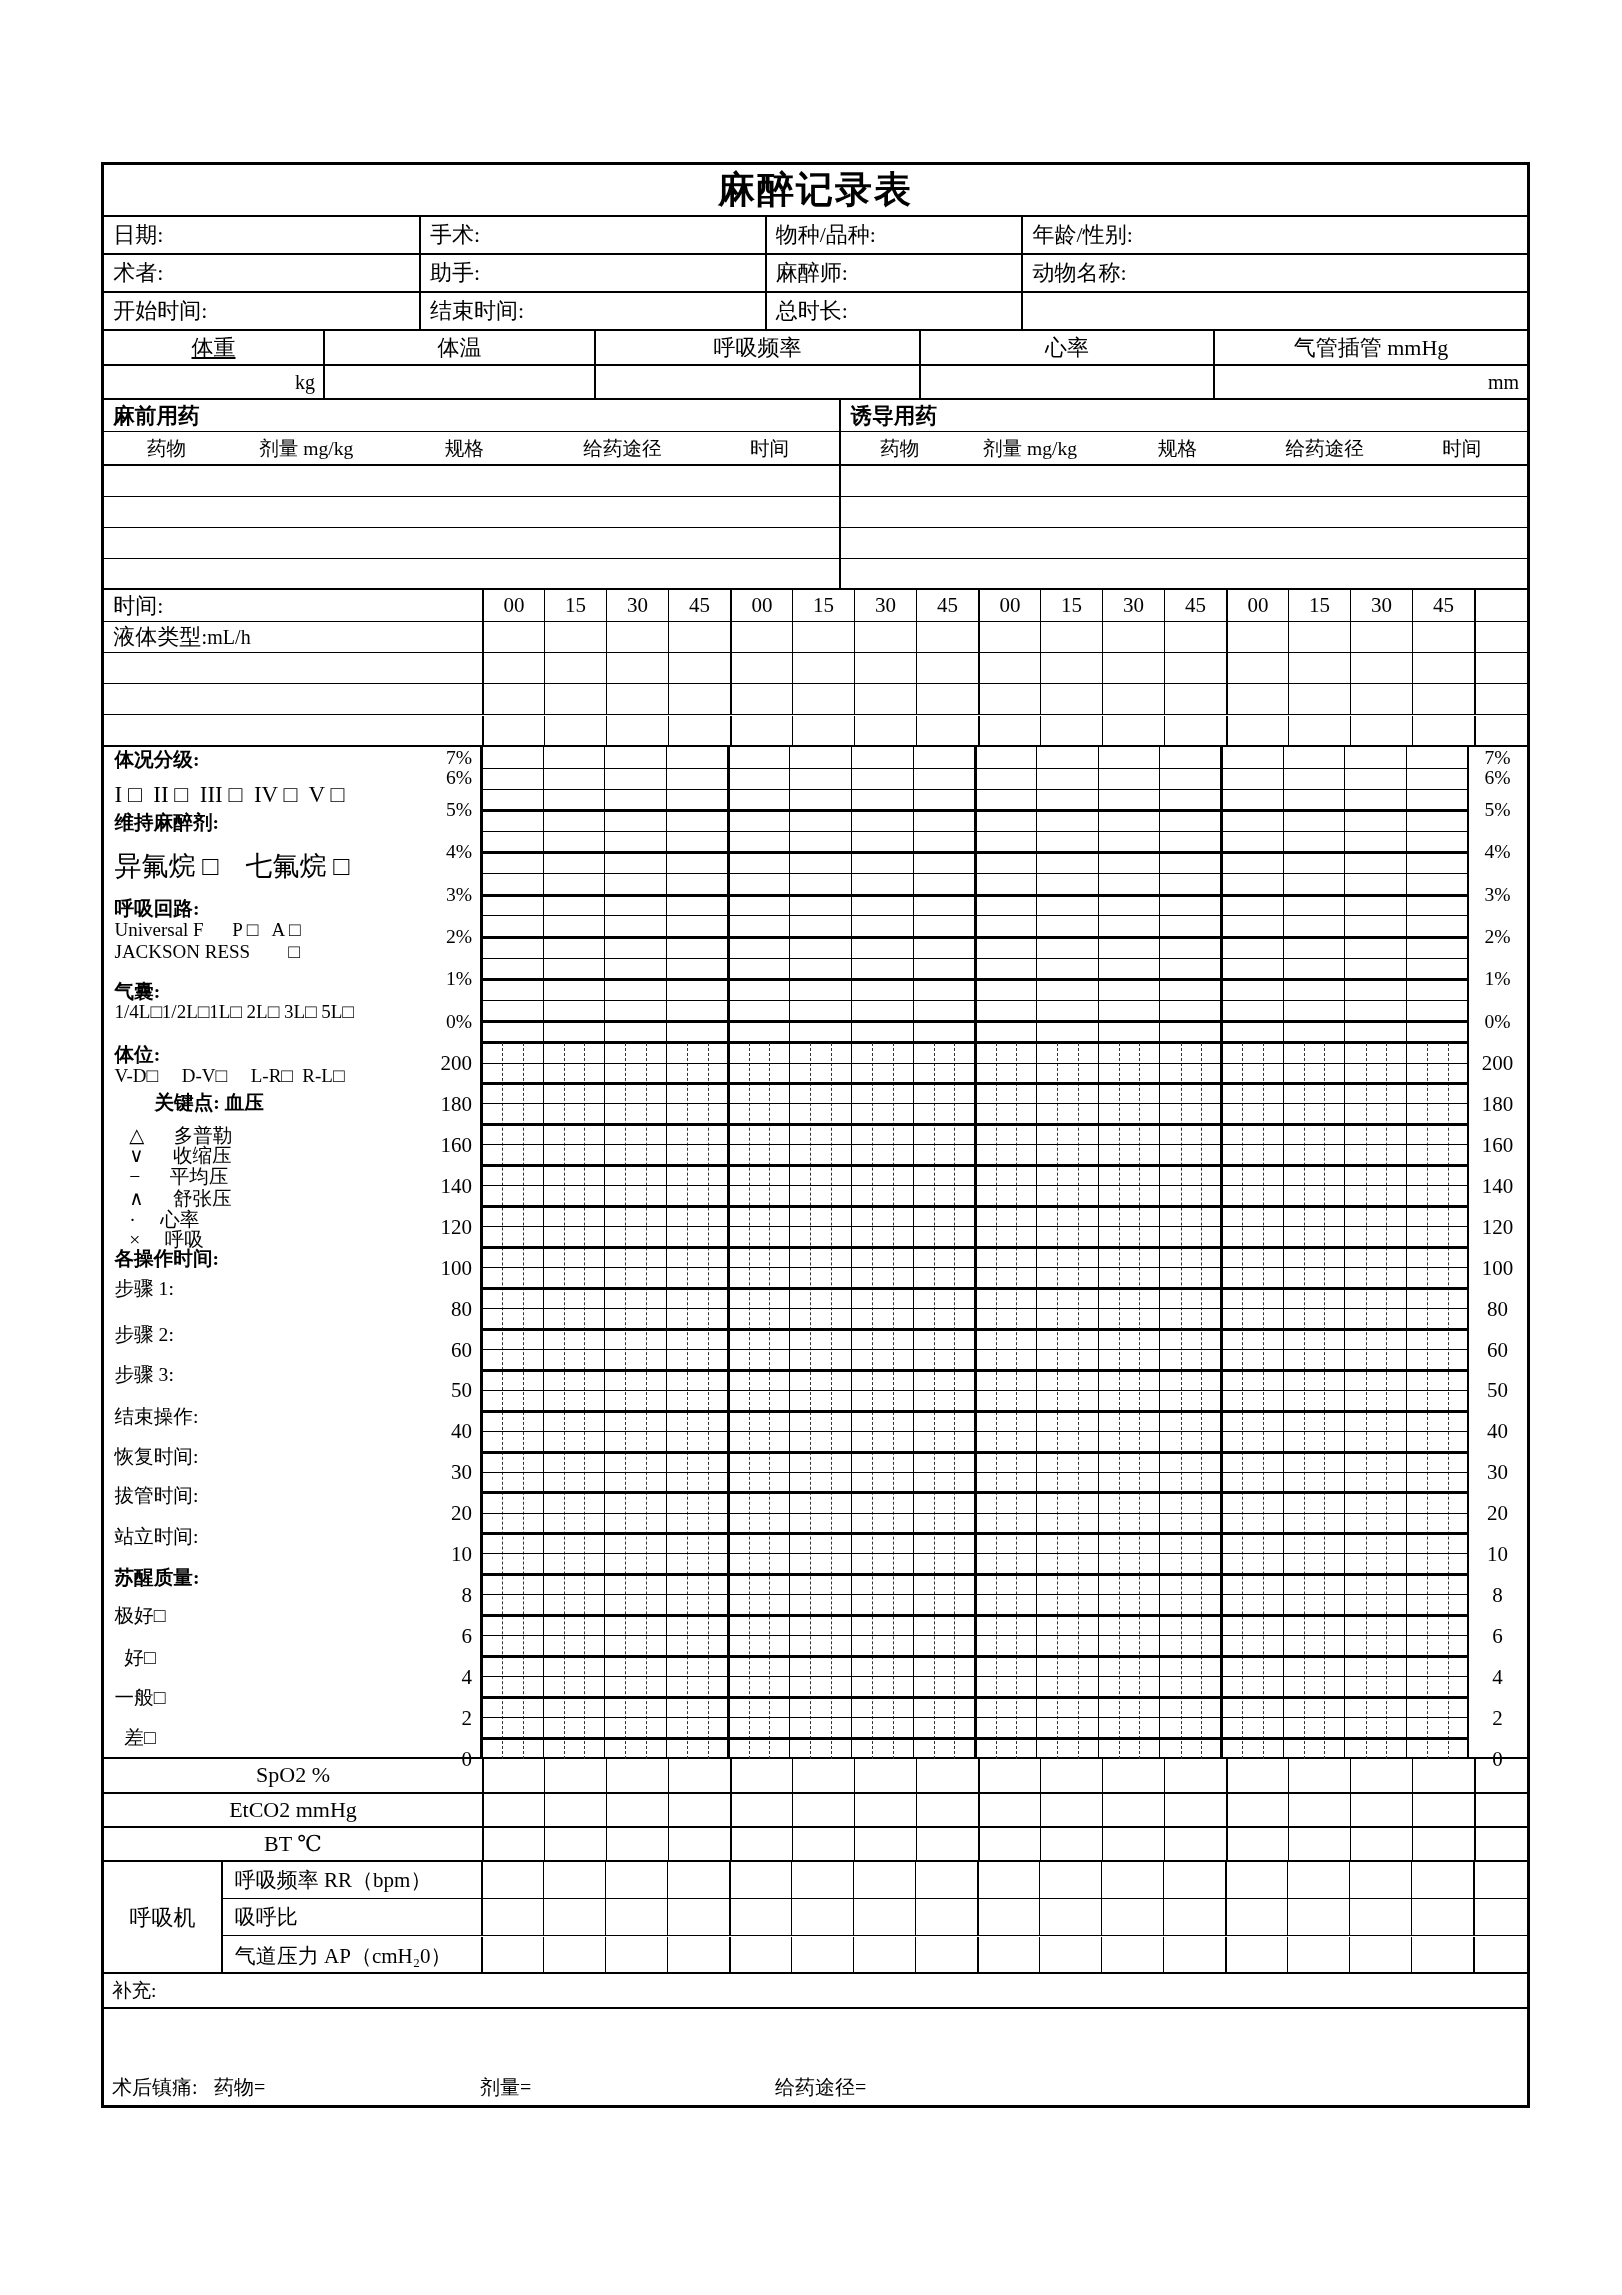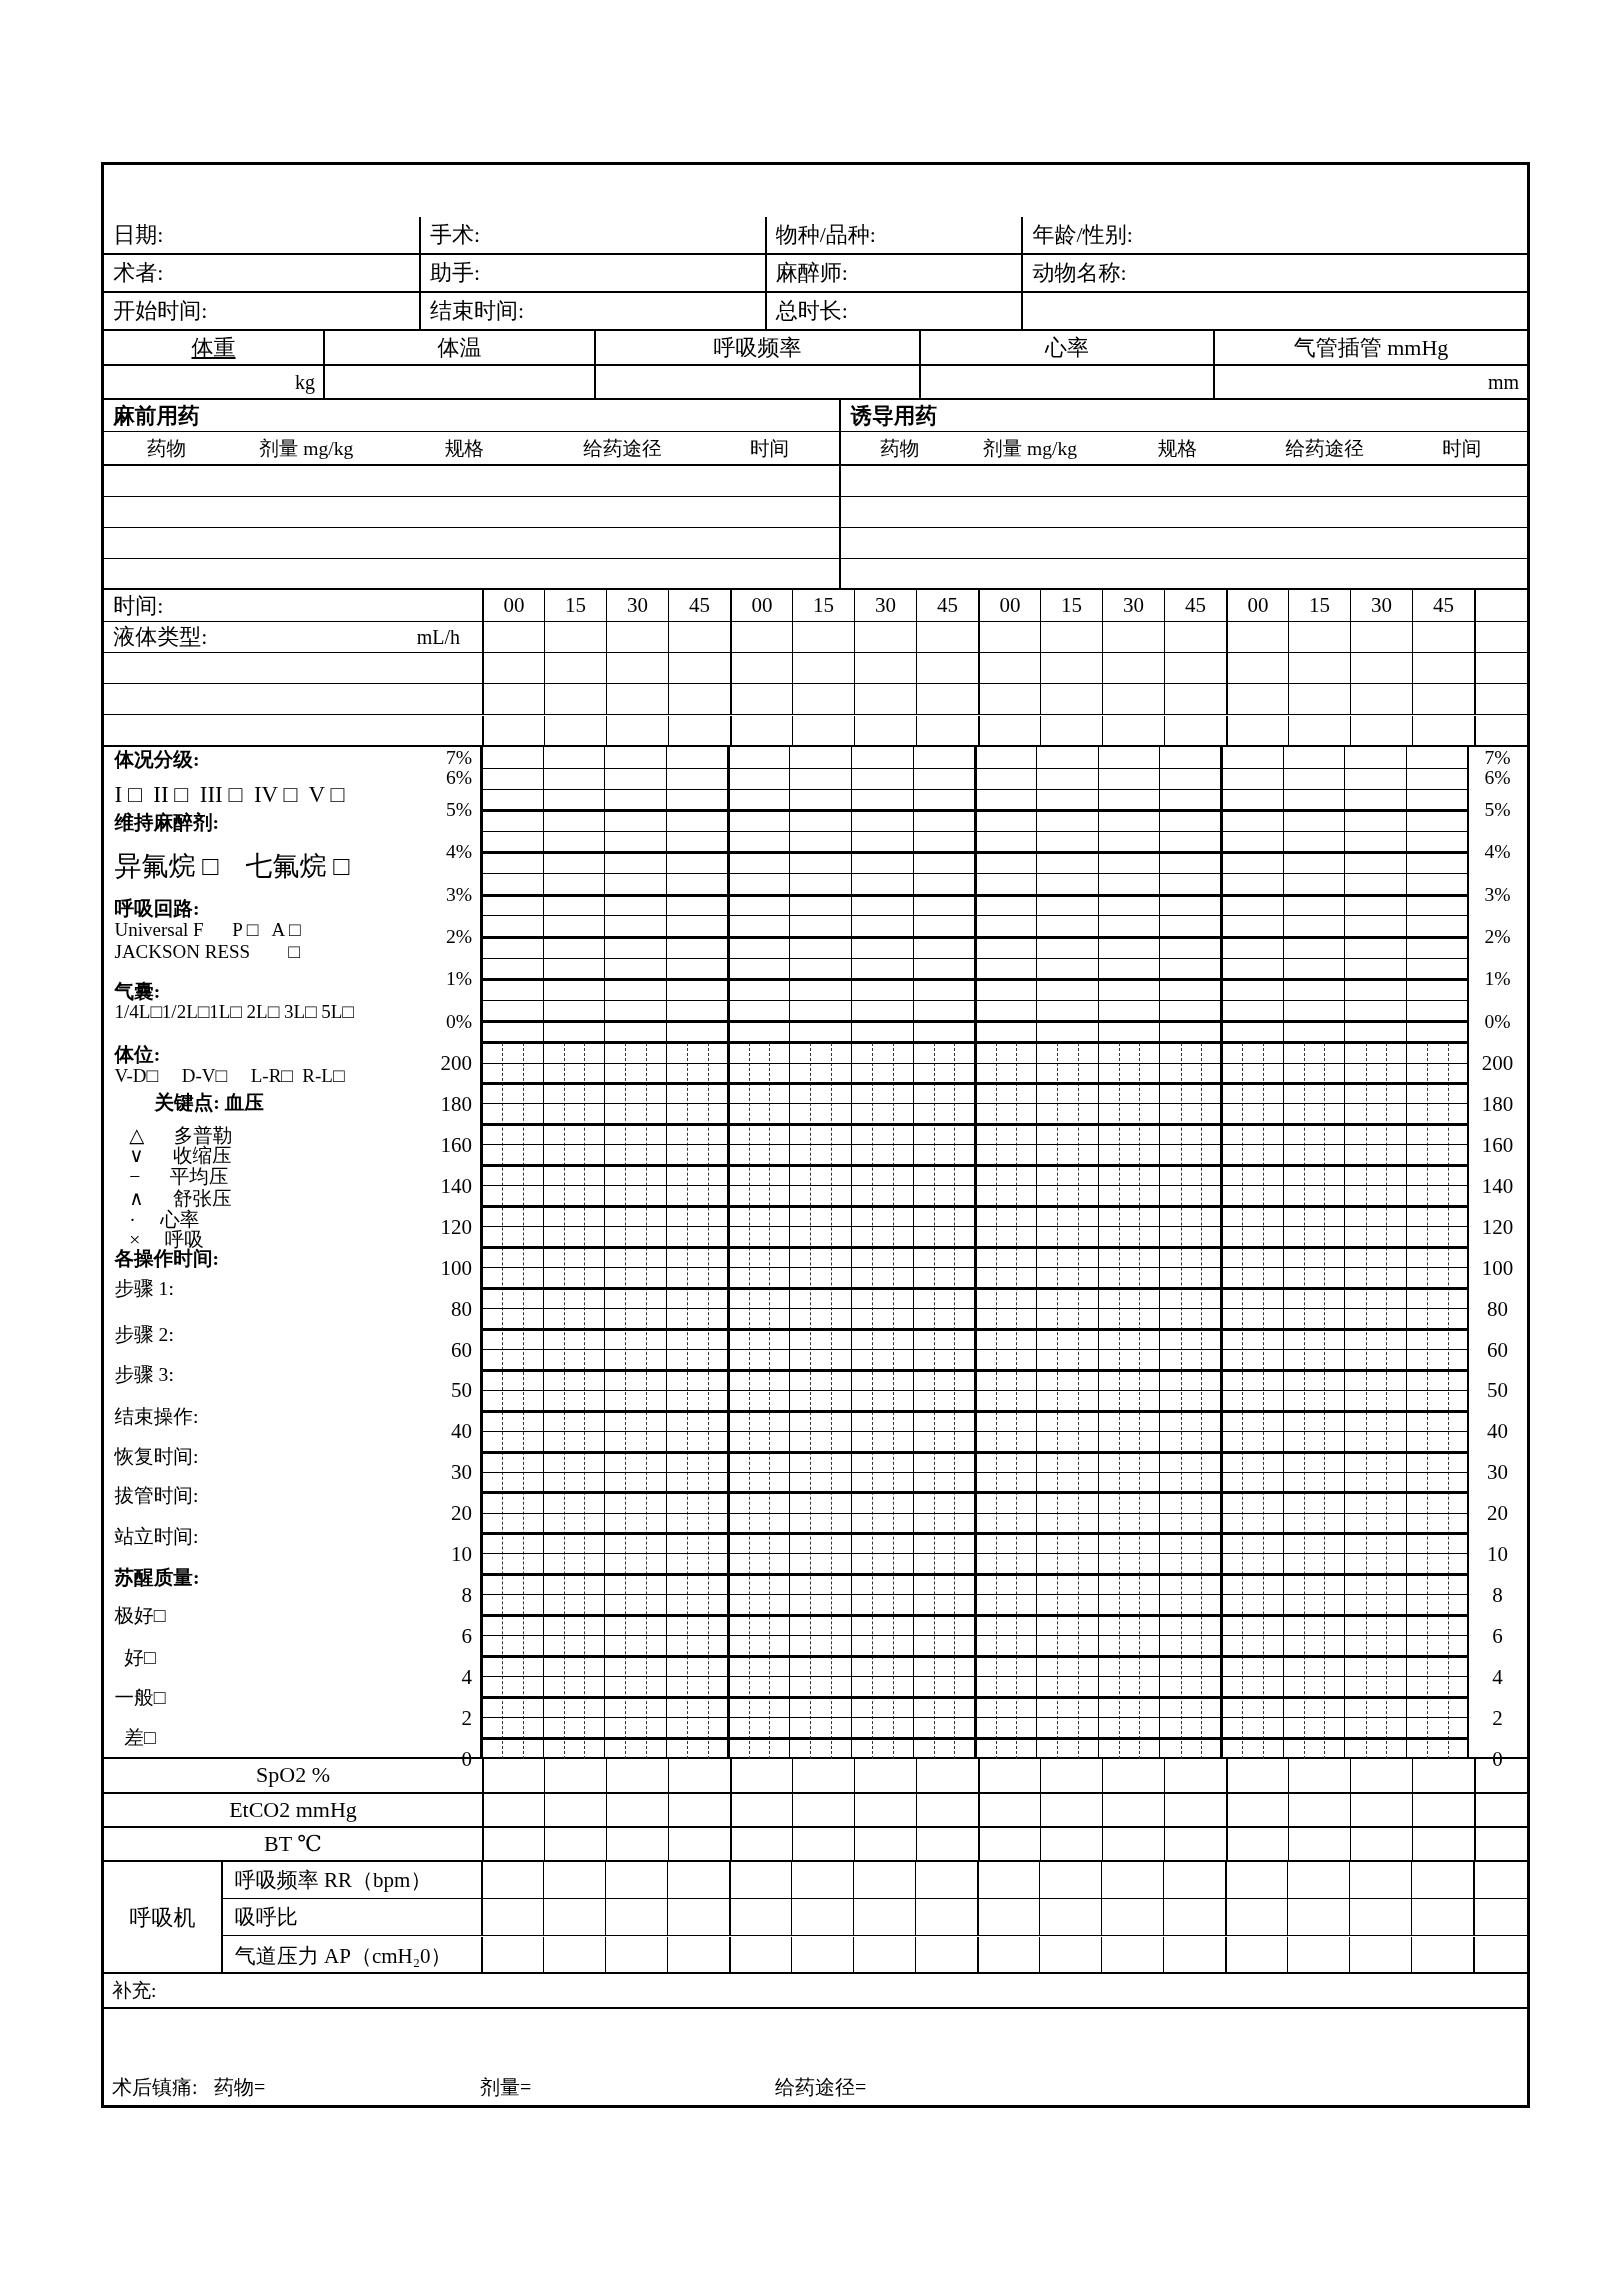--- a/index.html
+++ b/index.html
@@ -51,20 +51,21 @@
   .vent-lab{width:258px;box-sizing:border-box;padding-left:11.8px;font-size:21px;display:flex;align-items:center;height:100%;}
   #supp-band{top:1809px;height:35px;display:flex;align-items:center;padding-left:7.9px;font-size:19.6px;}
   #comp-band{top:1844px;height:59px;padding:2.6px 0 0 7.9px;font-size:20px;line-height:27.5px;white-space:pre;}
   #anal-band{top:1903px;height:37px;}
   #anal-band span{position:absolute;top:50%;transform:translateY(-50%);font-size:20px;white-space:pre;}
 </style>
 </head>
 <body>
 
 <div id="sheet">
+  <div id="title-band" class="band bb3">麻醉记录表</div>
   <div id="info-rows">
       <div class="band info-band bb3 flex" style="top: 52px;">
         <div class="cell cell-lab" style="width: 315px;">
           <span>日期:</span>
         </div>
         <div class="cell cell-lab vline-l3" style="width: 346px;">
           <span>手术:</span>
         </div>
         <div class="cell cell-lab vline-l3" style="width: 257px;">
           <span>物种/品种:</span>
@@ -214,21 +215,21 @@
       </div>
       <div class="cell gcell" style="border-left: 1.3px solid rgb(0, 0, 0);">
         <span>30</span>
       </div>
       <div class="cell gcell" style="border-left: 1.3px solid rgb(0, 0, 0);">
         <span>45</span>
       </div>
       <div class="cell gtail" style="border-left: 2px solid rgb(0, 0, 0);"></div>
     </div>
   <div id="fluid-row" class="band grid-row bb2 flex" style="top:457px;height:31px;">
-      <div class="cell gleft" style="justify-content: space-between;">
+      <div class="cell gleft" style="justify-content: flex-start;">
         <span class="cell-lab">液体类型:</span>
         <span style="padding-right: 22px; font-size: 20px;">mL/h</span>
       </div>
       <div class="cell gcell" style="border-left: 2px solid rgb(0, 0, 0);"></div>
       <div class="cell gcell" style="border-left: 1.3px solid rgb(0, 0, 0);"></div>
       <div class="cell gcell" style="border-left: 1.3px solid rgb(0, 0, 0);"></div>
       <div class="cell gcell" style="border-left: 1.3px solid rgb(0, 0, 0);"></div>
       <div class="cell gcell" style="border-left: 2px solid rgb(0, 0, 0);"></div>
       <div class="cell gcell" style="border-left: 1.3px solid rgb(0, 0, 0);"></div>
       <div class="cell gcell" style="border-left: 1.3px solid rgb(0, 0, 0);"></div>

